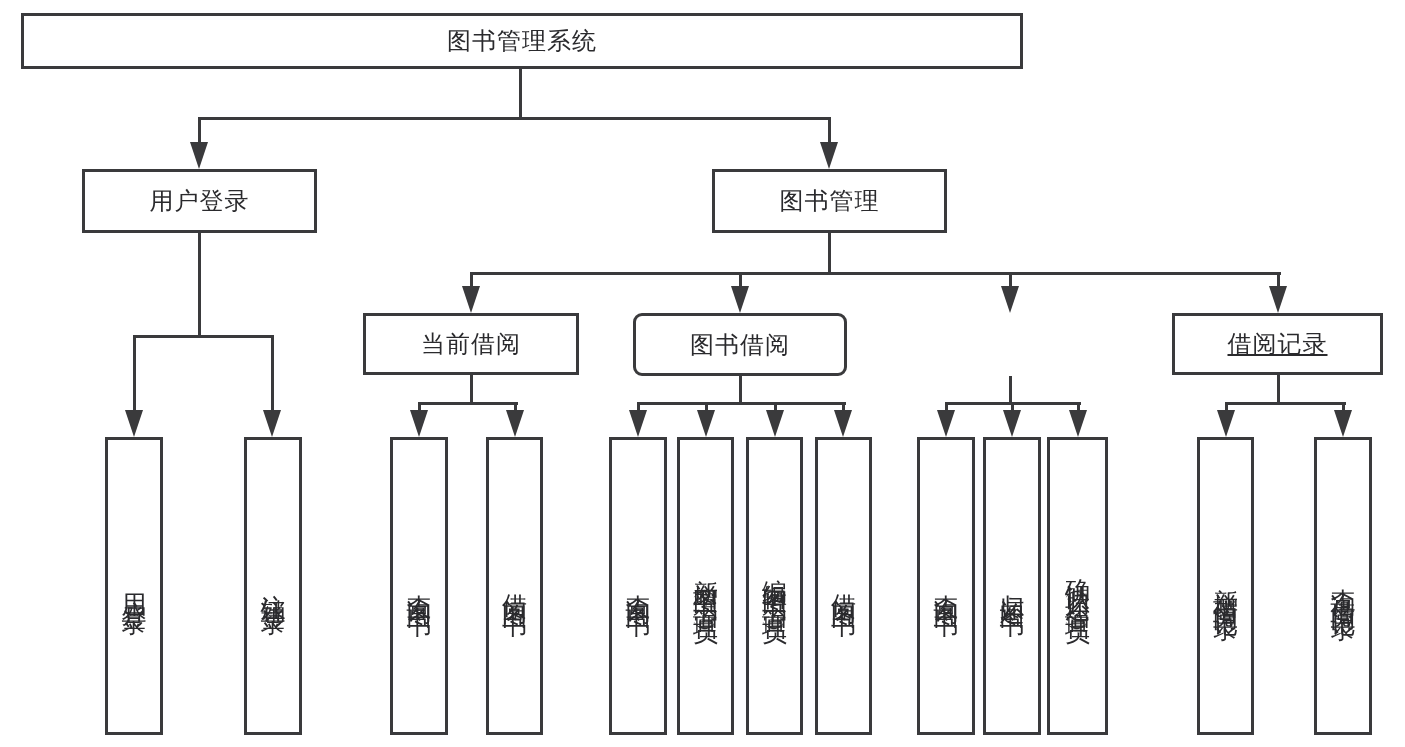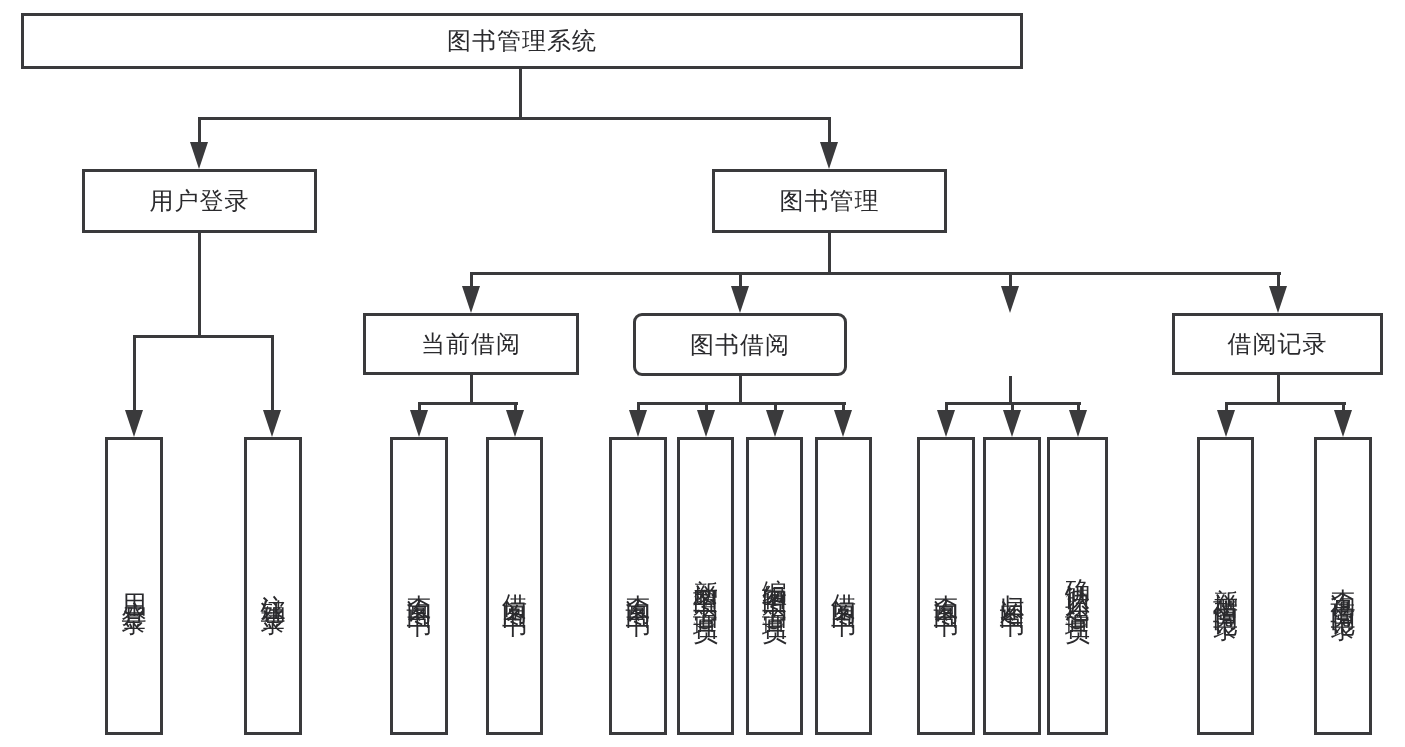--- a/index.html
+++ b/index.html
@@ -78,21 +78,21 @@
   <div class="ar" style="left:1001px;top:286px;"></div>
   <div class="vl" style="left:1277px;top:272px;height:16px;"></div>
   <div class="ar" style="left:1269px;top:286px;"></div>
 
   <div class="box" style="left:363px;top:313px;width:216px;height:62px;">
     <span>当前借阅</span>
   </div>
   <div class="box" style="left:633px;top:313px;width:214px;height:63px;border-radius:9px;">
     <span>图书借阅</span>
   </div>
-  <div class="box" style="left:1172px;top:313px;width:211px;height:62px;">
+  <div class="box" style="left:1172px;top:313px;width:211px;height:62px;text-decoration:underline;">
     <span>借阅记录</span>
   </div>
 
   <div class="vl" style="left:470px;top:375px;height:30px;"></div>
   <div class="hl" style="left:418px;top:402px;width:100px;"></div>
   <div class="vl" style="left:418px;top:402px;height:12px;"></div>
   <div class="ar" style="left:410px;top:410px;"></div>
   <div class="vl" style="left:514px;top:402px;height:12px;"></div>
   <div class="ar" style="left:506px;top:410px;"></div>
 

